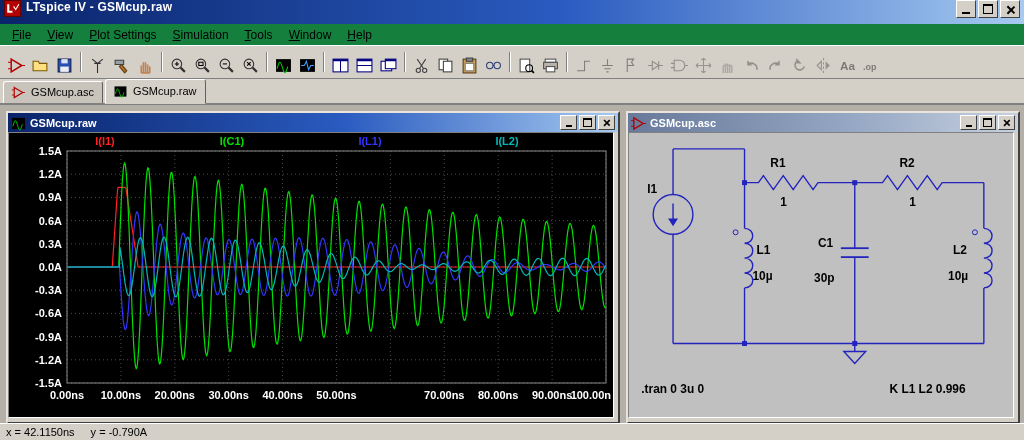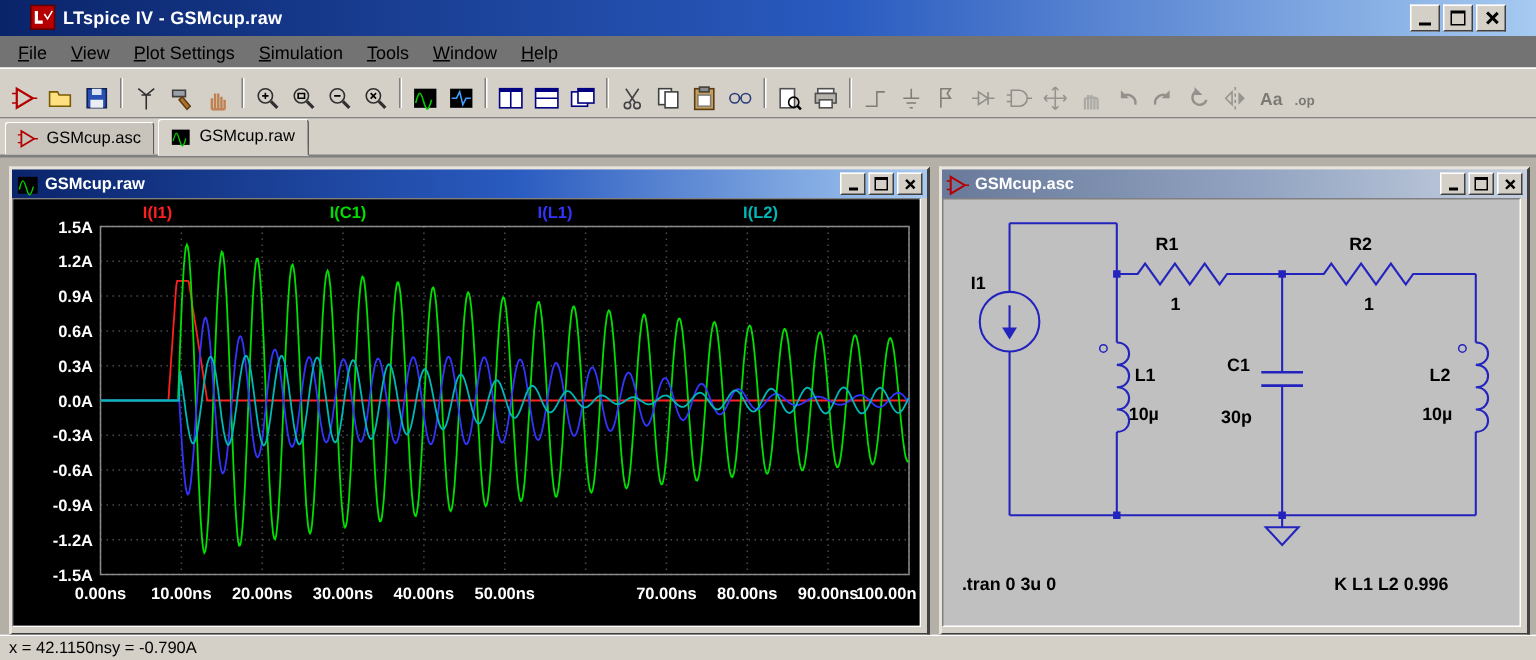--- a/index.html
+++ b/index.html
@@ -2,36 +2,36 @@
 <html><head>
 <meta charset="utf-8">
 <style>
   html,body{margin:0;padding:0}
   body{width:1024px;height:440px;overflow:hidden;background:#d4d0c8;
        font-family:"Liberation Sans",sans-serif;user-select:none}
   .app{position:relative;width:1024px;height:440px;display:flex;flex-direction:column}
 
   
   .titlebar{height:24px;background:linear-gradient(90deg,#0a246a,#2a5bc0 55%,#a6caf0);
-            display:flex;align-items:center;padding:0 20px;color:#fff;font-weight:bold;font-size:12px}
+            display:flex;align-items:flex-start;padding:0 4px;color:#fff;font-weight:bold;font-size:12px}
   .app-ico{width:17px;height:17px;margin-right:5px;display:flex}
   .t-title{flex:1;white-space:nowrap;letter-spacing:.2px}
   .winbtns{display:flex;gap:2px}
   .wbtn{width:18px;height:16px;background:#d4d0c8;border:1px solid;
         border-color:#ffffff #404040 #404040 #ffffff;
         display:flex;align-items:center;justify-content:center}
   .g-min{width:8px;height:2px;background:#000;margin-top:8px}
   .g-max{width:8px;height:7px;border:1px solid #000;border-top-width:2px}
   .g-close{position:relative;width:9px;height:9px}
   .g-close::before,.g-close::after{content:"";position:absolute;left:4px;top:0;width:1.6px;height:10px;background:#000}
   .g-close::before{transform:rotate(45deg)}
   .g-close::after{transform:rotate(-45deg)}
 
   
-  .menubar{height:22px;background:#737373;display:flex;align-items:center;padding-left:4px;font-size:12px;color:#000}
+  .menubar{height:22px;background:#15803d;display:flex;align-items:center;padding-left:4px;font-size:12px;color:#000}
   .menu-item{padding:3px 8px;white-space:nowrap}
 
   
   .toolbar{height:32px;background:#d4d0c8;display:flex;align-items:center;padding-left:4px;
            border-top:1px solid #ffffff;border-bottom:1px solid #808080}
   .tbtn{width:24px;height:24px;display:flex;align-items:flex-end;justify-content:center}
   .tbtn.disabled{filter:grayscale(1) opacity(.42)}
   .ticon{display:flex}
   .tsep{width:9px;height:24px;display:flex;justify-content:center;align-items:center}
   .tsep::after{content:"";display:block;width:0;height:20px;border-left:1px solid #808080;border-right:1px solid #ffffff}
@@ -64,21 +64,21 @@
   #win-raw .ccontent{width:604px;height:284px;background:#000}
   #win-asc .ccontent{width:384px;height:284px;background:#c0c0c0}
 
   .wave-svg{display:block}
   .wave-svg text{font:bold 11px "Liberation Sans",sans-serif}
   .schem-svg{display:block}
   .schem-svg text{font:bold 12px "Liberation Sans",sans-serif;fill:#000}
 
   
   .statusbar{height:16px;background:#d4d0c8;border-top:1px solid #ffffff;display:flex;align-items:center;
-             padding-left:6px;font-size:11px;color:#000;gap:0}
+             padding-left:6px;font-size:11px;color:#000;gap:16px}
 </style>
 </head>
 <body>
 
 <div class="app">
 
   <div class="titlebar">
     <span class="app-ico">
         <svg viewBox="0 0 16 16" width="17" height="17">
           <rect x="0.5" y="0.5" width="15" height="15" fill="#b40000" stroke="#600000"></rect>

